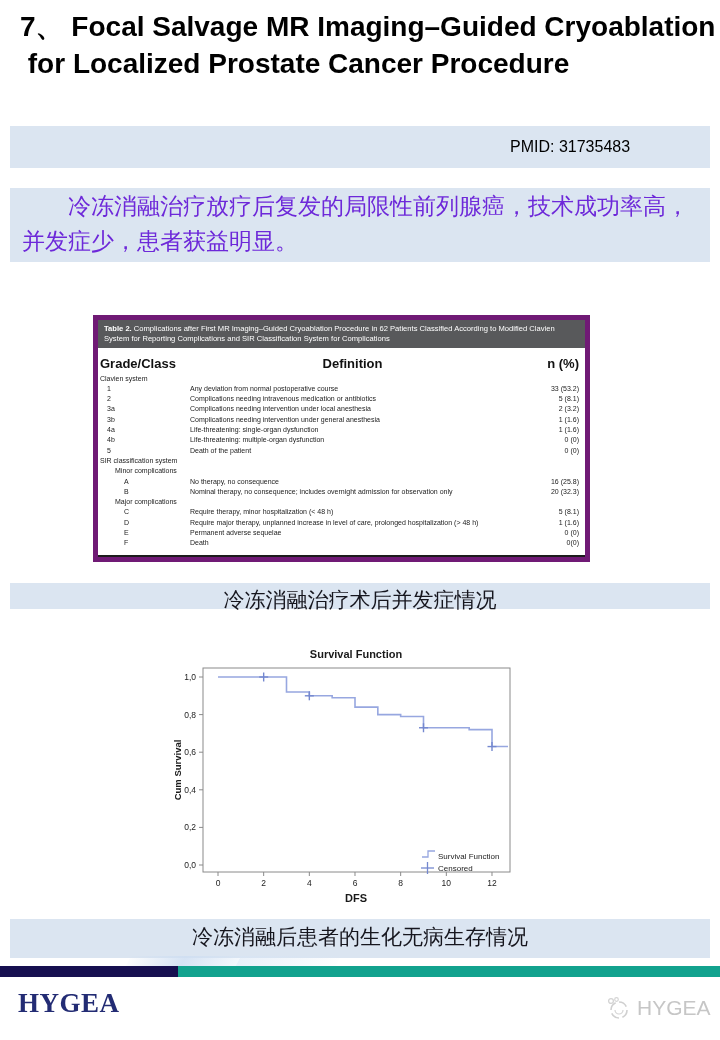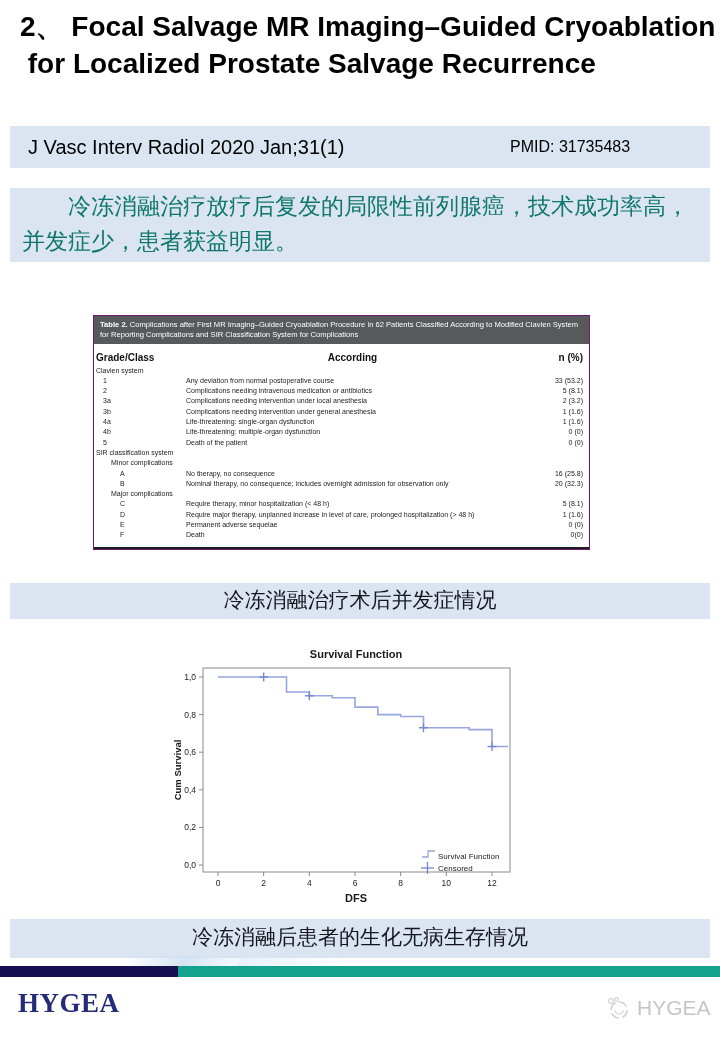--- a/index.html
+++ b/index.html
@@ -6,81 +6,80 @@
   body{
     width:720px;height:1040px;position:relative;background:#ffffff;
     font-family:"Liberation Sans", sans-serif;overflow:hidden;
   }
   .title-block{position:absolute;left:20px;top:8px;font-weight:700;font-size:28px;line-height:37px;color:#000;}
   .title-block div{white-space:pre;}
   .journal-bar{position:absolute;left:10px;top:126px;width:700px;height:42px;background:#dbe5f1;}
   .journal-text{position:absolute;left:18px;top:0;line-height:42px;font-size:20px;color:#000;}
   .pmid-text{position:absolute;left:500px;top:0;line-height:42px;font-size:16px;color:#000;}
   .summary-box{position:absolute;left:10px;top:188px;width:700px;height:74px;background:#dbe5f1;}
-  .summary-box p{margin:1px 12px 0 12px;text-indent:2em;font-size:23px;line-height:35px;color:#0f766e;}
-  
-  .table-wrap{position:absolute;left:93px;top:315px;width:497px;background:#fff;border:1px solid #701a75;box-sizing:border-box;}
+  .summary-box p{margin:1px 12px 0 12px;text-indent:2em;font-size:23px;line-height:35px;color:#6d28d9;}
+  
+  .table-wrap{position:absolute;left:93px;top:315px;width:497px;background:#fff;border:5px solid #701a75;box-sizing:border-box;}
   .table-title{background:#58595b;color:#fff;font-size:7.6px;line-height:9.8px;padding:4px 6px;}
   .table-title b{font-weight:700;}
-  .thead{display:grid;grid-template-columns:92px 1fr 70px;font-weight:700;font-size:10px;padding:8px 0 3px 0;color:#111;}
+  .thead{display:grid;grid-template-columns:92px 1fr 70px;font-weight:700;font-size:13px;padding:8px 0 3px 0;color:#111;}
   .thead .h1{padding-left:2px;}
   .thead .h2{text-align:center;}
   .thead .h3{text-align:right;padding-right:6px;}
   .tbody{padding-bottom:4px;}
   .trow{display:grid;grid-template-columns:92px 1fr 70px;font-size:7px;line-height:10.3px;color:#222;}
   .trow .tg{padding-left:2px;white-space:nowrap;overflow:visible;}
   .trow.ind1 .tg{padding-left:9px;}
   .trow.ind2 .tg{padding-left:17px;}
   .trow.ind3 .tg{padding-left:26px;}
   .trow .td{white-space:nowrap;}
   .trow .tn{text-align:right;padding-right:6px;white-space:nowrap;}
   .bottom-rule{height:2px;background:#1c1c1c;margin:2px 0 0 0;}
   
   .cap{position:absolute;left:10px;width:700px;background:#dbe5f1;text-align:center;font-size:21px;color:#16161e;}
-  .cap-table{top:583px;height:36px;line-height:33px;}
+  .cap-table{top:583px;height:26px;line-height:33px;}
   .cap-chart{top:919px;height:39px;line-height:35px;}
   
   #surv-chart{position:absolute;left:170px;top:645px;}
   #surv-chart text{font-family:"Liberation Sans", sans-serif;}
   
   .streak1{position:absolute;left:128px;top:956px;width:110px;height:11px;transform:skewX(-28deg);
     background:linear-gradient(90deg,rgba(200,216,238,0.05),rgba(206,222,242,0.85),rgba(210,226,244,0.25));}
   .streak2{position:absolute;left:238px;top:956px;width:100px;height:11px;transform:skewX(-28deg);
     background:linear-gradient(90deg,rgba(214,228,245,0.55),rgba(220,232,247,0.05));}
   .bar-navy{position:absolute;left:0;top:966px;width:178px;height:11px;background:#161050;}
   .bar-teal{position:absolute;left:178px;top:966px;width:542px;height:11px;background:#12a28e;}
   .brand{position:absolute;left:18px;top:988px;font-family:"Liberation Serif", serif;font-weight:700;
     font-size:27px;color:#232c74;letter-spacing:0.5px;}
   .watermark{position:absolute;left:604px;top:994px;display:flex;align-items:center;gap:5px;
     color:#c6c6c6;font-size:21px;}
 </style>
 </head>
 <body>
 
 <div class="title-block">
-  <div>2、 Focal Salvage MR Imaging–Guided Cryoablation</div>
-  <div> for Localized Prostate Salvage Recurrence</div>
+  <div>7、 Focal Salvage MR Imaging–Guided Cryoablation</div>
+  <div> for Localized Prostate Cancer Procedure</div>
 </div>
 
 <div class="journal-bar">
-  <span class="journal-text">J Vasc Interv Radiol 2020 Jan;31(1)</span>
   <span class="pmid-text">PMID: 31735483</span>
 </div>
 
 <div class="summary-box">
   <p>冷冻消融治疗放疗后复发的局限性前列腺癌，技术成功率高，并发症少，患者获益明显。</p>
 </div>
 
 <div class="table-wrap">
   <div class="table-title">
     <b>Table 2.</b><span> Complications after First MR Imaging–Guided Cryoablation Procedure in 62 Patients Classified According to Modified Clavien System for Reporting Complications and SIR Classification System for Complications</span>
   </div>
   <div class="thead">
     <span class="h1">Grade/Class</span>
-    <span class="h2">According</span>
+    <span class="h2">Definition</span>
     <span class="h3">n (%)</span>
   </div>
   <div class="tbody" id="tbody">
       <div class="trow ind0">
         <span class="tg">Clavien system</span>
         <span class="td"></span>
         <span class="tn"></span>
       </div>
       <div class="trow ind1">
         <span class="tg">1</span>

